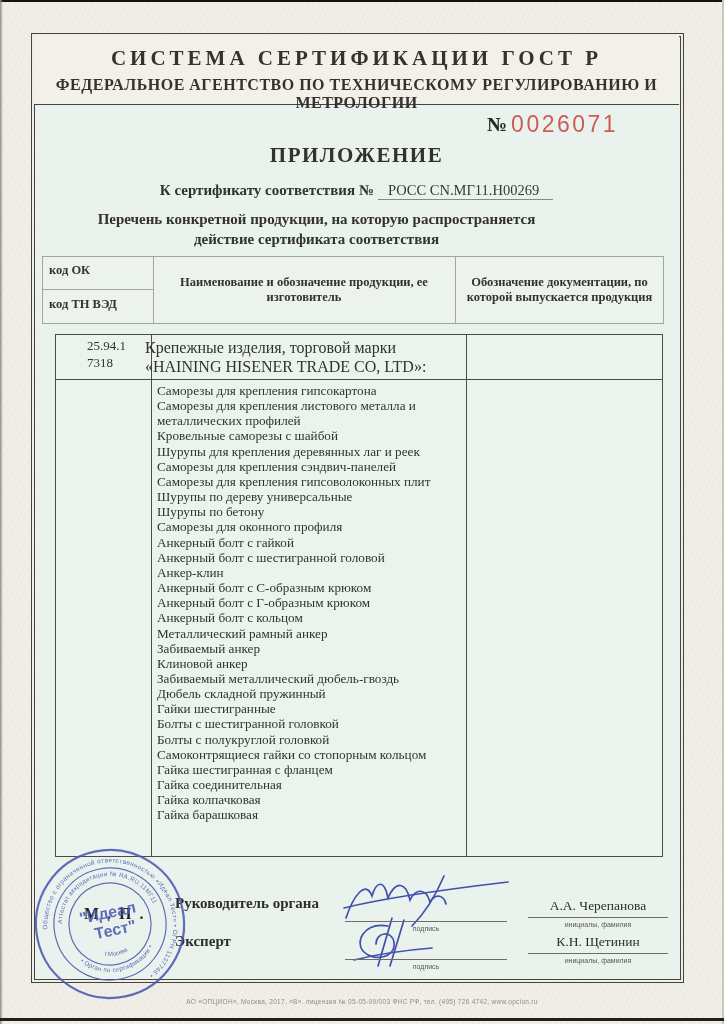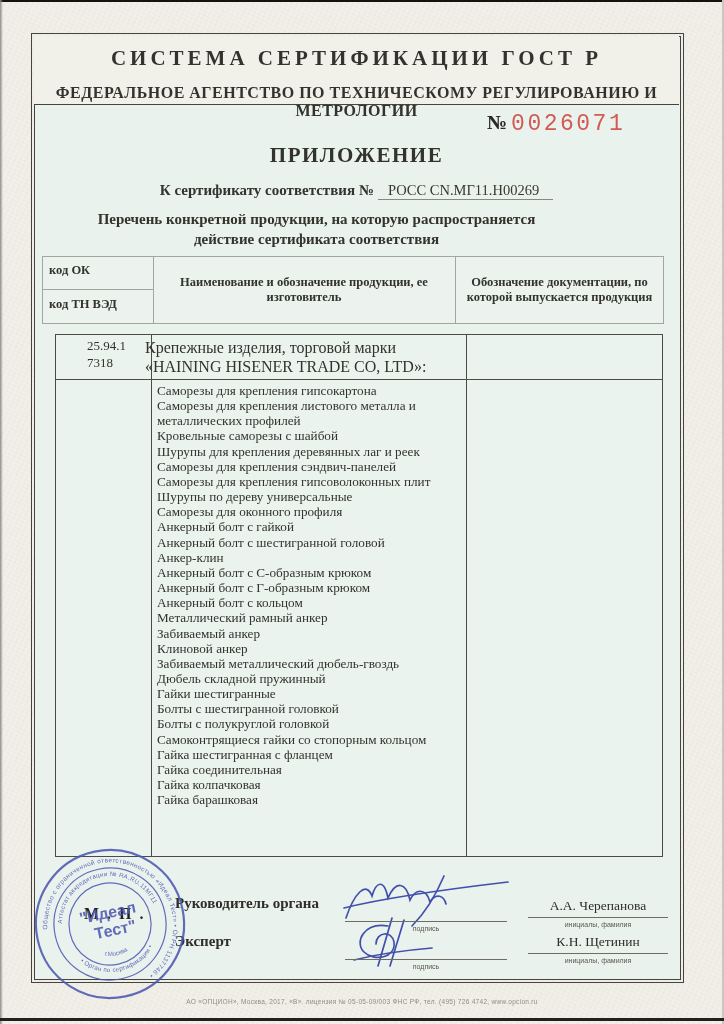--- a/index.html
+++ b/index.html
@@ -16,25 +16,25 @@
   .edge-bottom{position:absolute;left:0;top:1018px;width:100%;height:3px;background:#22201c;}
   .edge-left{position:absolute;left:0;top:0;width:3px;height:100%;background:linear-gradient(to right,#8d8b85,rgba(200,198,192,0));}
   .edge-right{position:absolute;right:0;top:0;width:2px;height:100%;background:#c9c7c0;}
 
   
   .frame{position:absolute;left:31px;top:33px;width:651px;height:948px;border:1.6px solid #45443d;}
   .frame-inner{position:absolute;left:2px;top:2px;right:2px;bottom:2px;border:1.1px solid #45443d;background:#eaf2ed;}
 
   .head-band{position:absolute;left:34px;top:36px;width:645px;height:68px;background:#f2f1e9;border-bottom:1.5px solid #45443d;}
   .head-line1{position:absolute;left:0;top:10px;width:100%;text-align:center;font-weight:bold;font-size:21px;letter-spacing:4px;color:#33322c;}
-  .head-line2{position:absolute;left:0;top:40px;width:100%;text-align:center;font-weight:bold;font-size:16px;letter-spacing:0.5px;color:#33322c;margin-top:8px;}
+  .head-line2{position:absolute;left:0;top:40px;width:100%;text-align:center;font-weight:bold;font-size:16px;letter-spacing:0.5px;color:#33322c;}
 
   .blank-no{position:absolute;left:487px;top:111px;white-space:nowrap;}
   .blank-no .nosign{font-size:20px;font-weight:bold;color:#2c2a26;}
-  .blank-no .noval{font-family:Liberation Mono, monospace;font-size:23px;color:#d15b54;letter-spacing:2.5px;vertical-align:-1px;}
+  .blank-no .noval{font-family:Liberation Sans, sans-serif;font-size:23px;color:#d15b54;letter-spacing:2.5px;vertical-align:-1px;}
 
   .doc-title{position:absolute;left:34px;top:143px;width:645px;text-align:center;font-weight:bold;font-size:21px;letter-spacing:1.5px;color:#33322c;}
 
   .cert-line{position:absolute;left:34px;top:181px;width:645px;text-align:center;}
   .cert-line .lbl{font-weight:bold;font-size:15px;color:#33322c;}
   .cert-line .num{font-size:14.5px;color:#3a382f;border-bottom:1px solid #8a887c;padding:0 14px 1px 10px;}
 
   .list-head{position:absolute;left:34px;width:565px;text-align:center;font-weight:bold;font-size:15px;color:#33322c;}
   .list-head.l1{top:211px;}
   .list-head.l2{top:231px;}
@@ -140,20 +140,21 @@
     </div>
     <div class="prod-title">Крепежные изделия, торговой марки «HAINING HISENER TRADE CO, LTD»:</div>
     <div class="prod-list">
         <div>Саморезы для крепления гипсокартона</div>
         <div>Саморезы для крепления листового металла и металлических профилей</div>
         <div>Кровельные саморезы с шайбой</div>
         <div>Шурупы для крепления деревянных лаг и реек</div>
         <div>Саморезы для крепления сэндвич-панелей</div>
         <div>Саморезы для крепления гипсоволоконных плит</div>
         <div>Шурупы по дереву универсальные</div>
+        <div>Шурупы по бетону</div>
         <div>Саморезы для оконного профиля</div>
         <div>Анкерный болт с гайкой</div>
         <div>Анкерный болт с шестигранной головой</div>
         <div>Анкер-клин</div>
         <div>Анкерный болт с С-образным крюком</div>
         <div>Анкерный болт с Г-образным крюком</div>
         <div>Анкерный болт с кольцом</div>
         <div>Металлический рамный анкер</div>
         <div>Забиваемый анкер</div>
         <div>Клиновой анкер</div>

